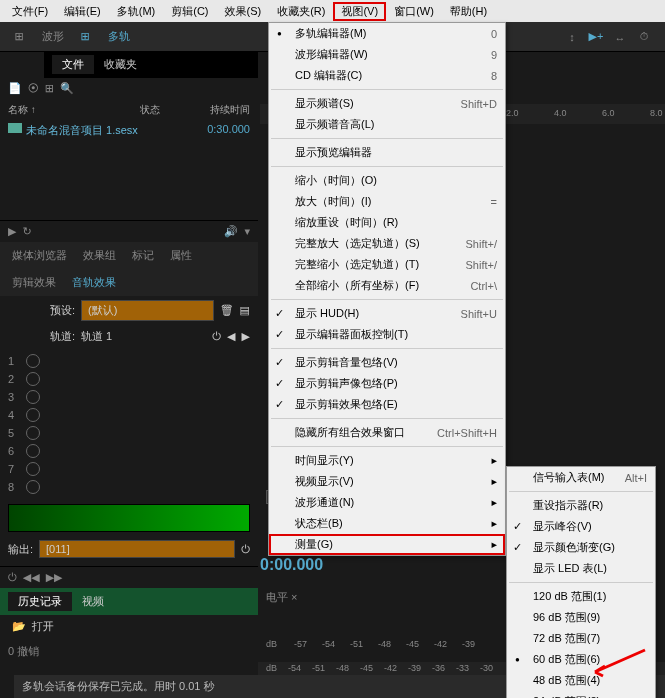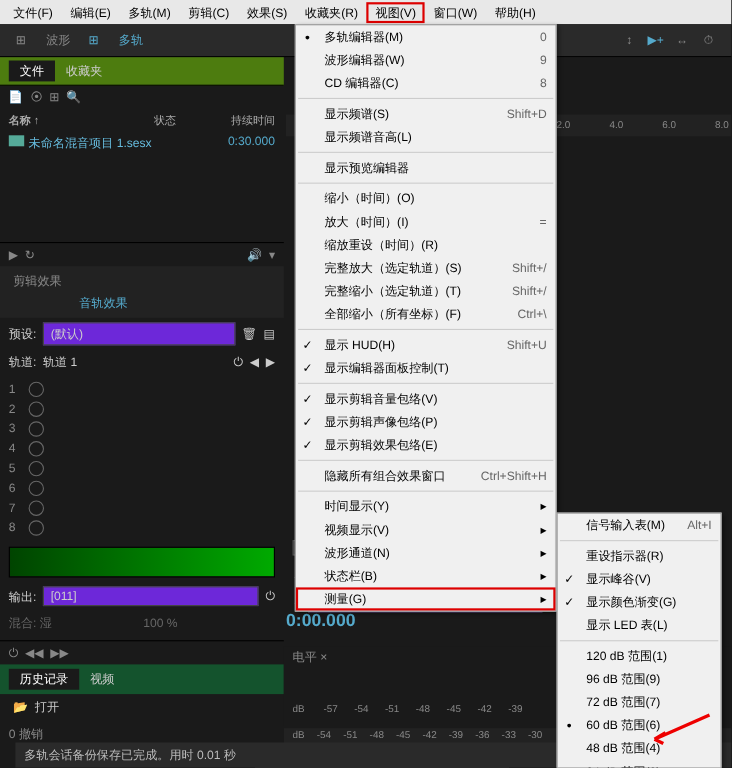--- a/index.html
+++ b/index.html
@@ -5,38 +5,38 @@
 * { margin: 0; padding: 0; box-sizing: border-box; font-family: "Microsoft YaHei", sans-serif; }
 body { background: #1a1a1a; color: #ccc; width: 665px; height: 698px; overflow: hidden; position: relative; font-size: 11px; }
 .menubar { background: #e8e8e8; color: #000; display: flex; padding: 2px 4px; height: 22px; align-items: center; }
 .menu-item { padding: 2px 8px; cursor: pointer; }
 .menu-item.hl { border: 2px solid #d00; padding: 0 6px; }
 .toolbar { background: #2a2a2a; display: flex; align-items: center; height: 30px; padding: 0 8px; border-bottom: 1px solid #000; }
 .tbtn { width: 22px; height: 22px; display: inline-flex; align-items: center; justify-content: center; margin-right: 2px; color: #888; }
 .tab-btn { padding: 4px 10px; color: #888; }
 .tab-btn.active { color: #5ac; }
 .panel-left { position: absolute; left: 0; top: 52px; width: 258px; }
-.panel-header { background: #4d7c0f; display: flex; align-items: center; padding: 4px 8px; height: 26px; border-bottom: 1px solid #000; }
+.panel-header { background: #000000; display: flex; align-items: center; padding: 4px 8px; height: 26px; border-bottom: 1px solid #000; margin-left: 44px; }
 .panel-tab { padding: 2px 10px; color: #ccc; }
 .panel-tab.active { color: #fff; background: #1a1a1a; }
 .file-icons { display: flex; gap: 6px; padding: 4px 8px; color: #888; }
 .col-headers { display: flex; padding: 4px 8px; color: #aaa; font-size: 10px; }
-.col-name { flex: 1; font-weight: bold; }
+.col-name { flex: 1; }
 .col-status { width: 50px; }
 .col-dur { width: 60px; text-align: right; }
 .file-item { display: flex; padding: 2px 8px; }
 .file-icon { width: 14px; height: 10px; background: #5a9; margin-right: 4px; }
 .file-name { color: #6bd; flex: 1; }
 .file-dur { color: #5ac; width: 60px; text-align: right; }
 .transport-bar { display: flex; align-items: center; gap: 6px; padding: 4px 8px; color: #888; margin-top: 80px; border-top: 1px solid #000; }
 .media-tabs { display: flex; padding: 2px 4px; background: #222; }
 .media-tab { padding: 4px 8px; color: #888; }
-.media-tab.active { color: #5ac; margin-top: 20px; }
-.preset-row { display: flex; align-items: center; padding: 4px 8px; gap: 6px; }
-.preset-select { background: #6d28d9; color: #ccc; border: 1px solid #444; padding: 2px 6px; flex: 1; }
+.media-tab.active { color: #5ac; }
+.preset-row { display: flex; align-items: center; padding: 4px 8px; gap: 6px; margin-left: 42px; }
+.preset-select { background: #a16207; color: #ccc; border: 1px solid #444; padding: 2px 6px; flex: 1; }
 .track-list { padding: 4px 8px; }
 .track-row { display: flex; align-items: center; padding: 2px 0; }
 .track-num { width: 14px; color: #888; }
 .pwr { width: 14px; height: 14px; border-radius: 50%; border: 1px solid #666; margin-left: 4px; }
 .meter-strip { height: 28px; background: linear-gradient(to right, #040, #060, #080, #0a0); margin: 4px 8px; border: 1px solid #000; }
 .output-row { padding: 4px 8px; display: flex; align-items: center; gap: 6px; }
 .mix-row { padding: 4px 8px; color: #666; }
 .history-hdr { display: flex; padding: 4px 8px; background: #14532d; }
 .history-item { padding: 4px 12px; display: flex; align-items: center; gap: 6px; }
 .dropdown { position: absolute; background: #f0f0f0; color: #000; border: 1px solid #999; box-shadow: 2px 2px 4px rgba(0,0,0,.4); z-index: 100; }
@@ -119,20 +119,26 @@
 
   <div class="transport-bar">
     <span>▶</span>
     <span>↻</span>
     <span style="flex:1"></span>
     <span>🔊</span>
     <span>▾</span>
   </div>
 
   <div class="media-tabs">
+    <span class="media-tab">媒体浏览器</span>
+    <span class="media-tab">效果组</span>
+    <span class="media-tab">标记</span>
+    <span class="media-tab">属性</span>
+  </div>
+  <div class="media-tabs">
     <span class="media-tab">剪辑效果</span>
     <span class="media-tab active">音轨效果</span>
   </div>
   <div class="preset-row">
     <span>预设:</span>
     <span class="preset-select">(默认)</span>
     <span>🗑</span>
     <span>▤</span>
   </div>
   <div class="preset-row">
@@ -175,25 +181,20 @@
     <div class="track-row">
         <span class="track-num">8</span>
         <span class="pwr"></span>
       </div>
   </div>
   <div class="meter-strip"></div>
   <div class="output-row">
     <span>输出:</span>
     <span class="preset-select">[011]</span>
     <span>⏻</span>
-  </div>
-  <div class="mix-row">
-    <span>混合:</span>
-    <span>湿</span>
-    <span style="margin-left:80px">100 %</span>
   </div>
   <div class="transport-bar" style="margin-top:4px">
     <span>⏻</span>
     <span>◀◀</span>
     <span>▶▶</span>
   </div>
   <div class="history-hdr">
     <span class="panel-tab active">历史记录</span>
     <span class="panel-tab">视频</span>
   </div>

